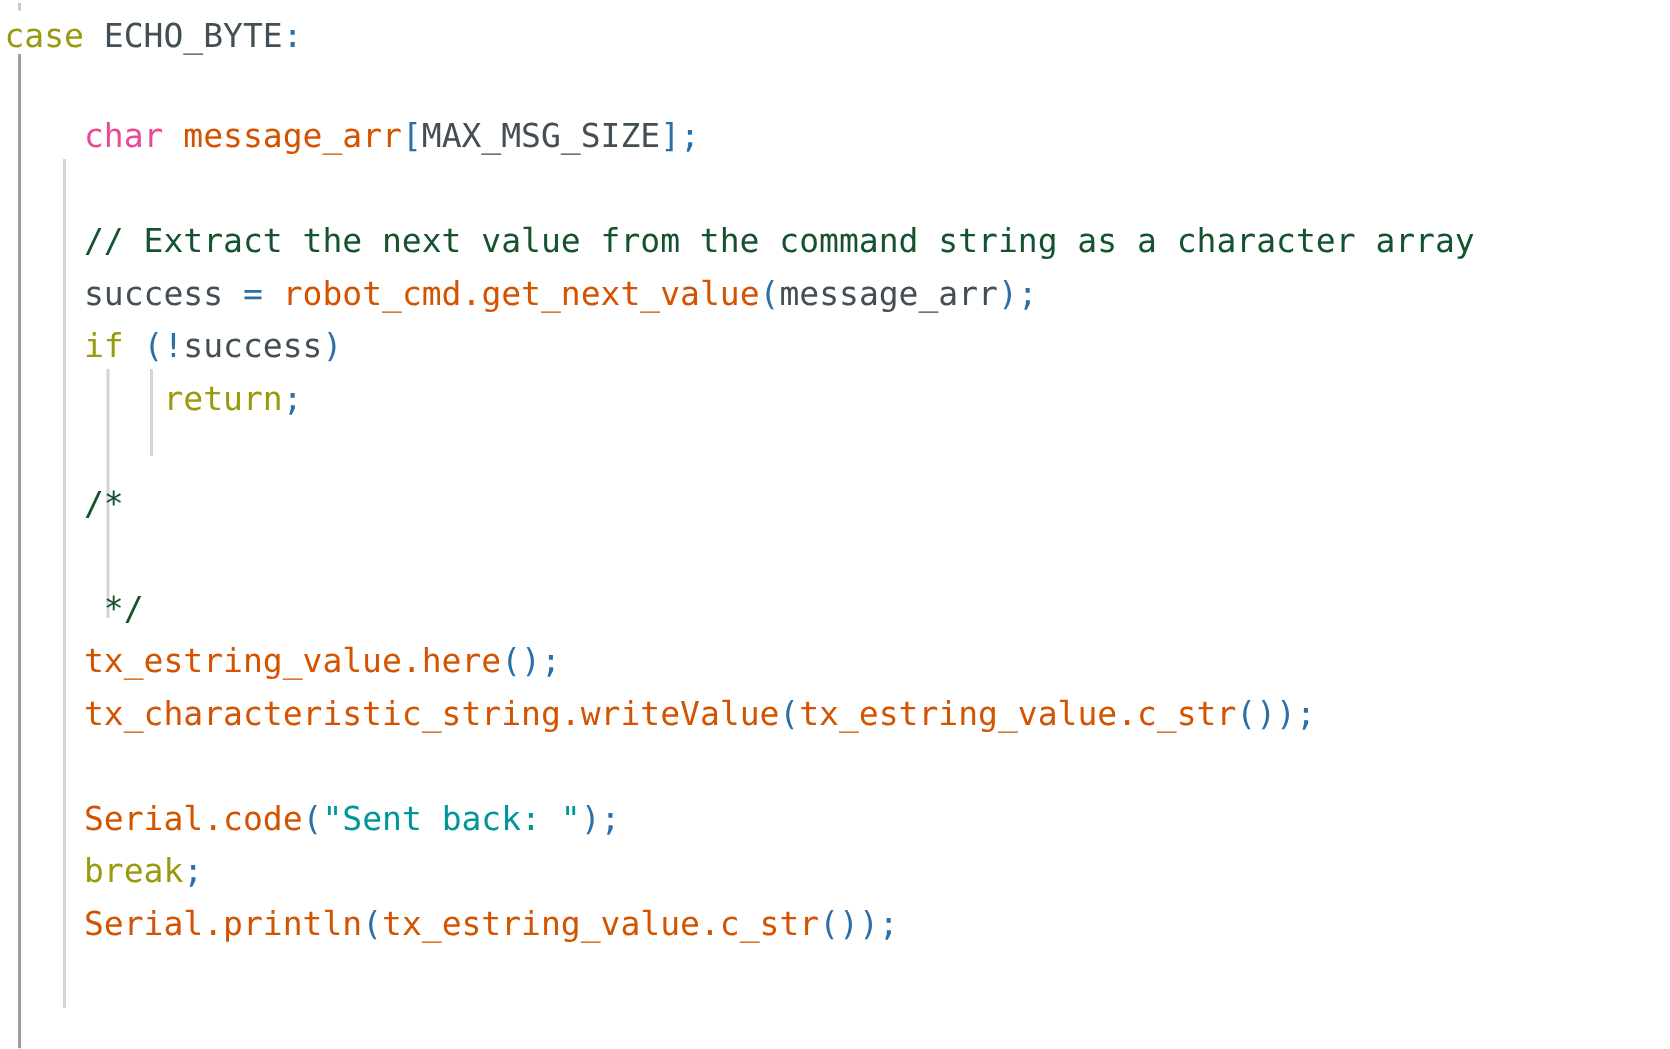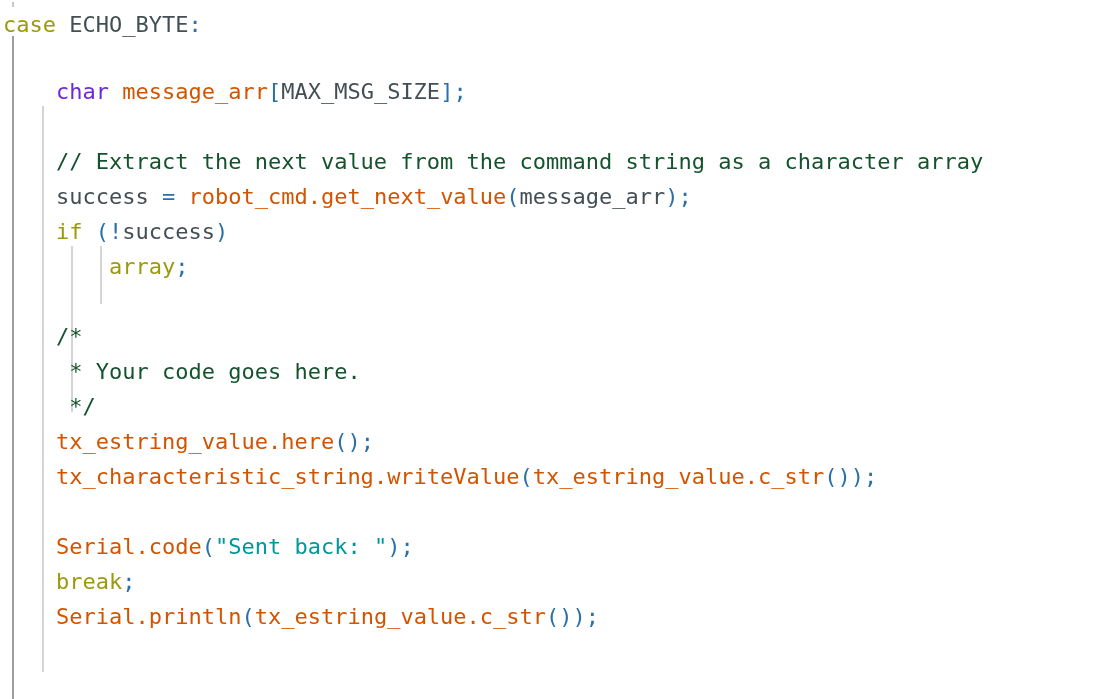--- a/index.html
+++ b/index.html
@@ -36,21 +36,21 @@
   .line{
     height:35px;
     line-height:35px;
     font-size:22px;
     white-space:pre;
     letter-spacing:0px;
   }
   .line:first-child{ height:36px; line-height:44px; }
   
   .kw   { color:#9A9A0E; }
-  .typ  { color:#6d28d9; }
+  .typ  { color:#ec4899; }
   .ident{ color:#D35400; }
   .plain{ color:#434F54; }
   .punc { color:#2B6FA8; }
   .cmt  { color:#14532d; }
   .str  { color:#00979C; }
 </style>
 </head>
 <body>
 
 <div id="editor">
@@ -65,24 +65,24 @@
     </div>
 
   <div id="code">
       <div class="line"><span class="kw">case</span><span class="plain"> </span><span class="plain">ECHO_BYTE</span><span class="punc">:</span></div>
       <div class="line">&nbsp;</div>
       <div class="line"><span class="plain">    </span><span class="typ">char</span><span class="plain"> </span><span class="ident">message_arr</span><span class="punc">[</span><span class="plain">MAX_MSG_SIZE</span><span class="punc">]</span><span class="punc">;</span></div>
       <div class="line">&nbsp;</div>
       <div class="line"><span class="plain">    </span><span class="cmt">// Extract the next value from the command string as a character array</span></div>
       <div class="line"><span class="plain">    </span><span class="plain">success</span><span class="plain"> </span><span class="punc">=</span><span class="plain"> </span><span class="ident">robot_cmd</span><span class="ident">.</span><span class="ident">get_next_value</span><span class="punc">(</span><span class="plain">message_arr</span><span class="punc">)</span><span class="punc">;</span></div>
       <div class="line"><span class="plain">    </span><span class="kw">if</span><span class="plain"> </span><span class="punc">(</span><span class="punc">!</span><span class="plain">success</span><span class="punc">)</span></div>
-      <div class="line"><span class="plain">        </span><span class="kw">array</span><span class="punc">;</span></div>
+      <div class="line"><span class="plain">        </span><span class="kw">return</span><span class="punc">;</span></div>
       <div class="line">&nbsp;</div>
       <div class="line"><span class="plain">    </span><span class="cmt">/*</span></div>
-      <div class="line"><span class="plain">    </span><span class="cmt"> * Your code goes here.</span></div>
+      <div class="line"><span class="plain">    </span></div>
       <div class="line"><span class="plain">    </span><span class="cmt"> */</span></div>
       <div class="line"><span class="plain">    </span><span class="ident">tx_estring_value</span><span class="ident">.</span><span class="ident">here</span><span class="punc">(</span><span class="punc">)</span><span class="punc">;</span></div>
       <div class="line"><span class="plain">    </span><span class="ident">tx_characteristic_string</span><span class="ident">.</span><span class="ident">writeValue</span><span class="punc">(</span><span class="ident">tx_estring_value</span><span class="ident">.</span><span class="ident">c_str</span><span class="punc">(</span><span class="punc">)</span><span class="punc">)</span><span class="punc">;</span></div>
       <div class="line">&nbsp;</div>
       <div class="line"><span class="plain">    </span><span class="ident">Serial</span><span class="ident">.</span><span class="ident">code</span><span class="punc">(</span><span class="str">"Sent back: "</span><span class="punc">)</span><span class="punc">;</span></div>
       <div class="line"><span class="plain">    </span><span class="kw">break</span><span class="punc">;</span></div>
       <div class="line"><span class="plain">    </span><span class="ident">Serial</span><span class="ident">.</span><span class="ident">println</span><span class="punc">(</span><span class="ident">tx_estring_value</span><span class="ident">.</span><span class="ident">c_str</span><span class="punc">(</span><span class="punc">)</span><span class="punc">)</span><span class="punc">;</span></div>
     </div>
 
 </div>

